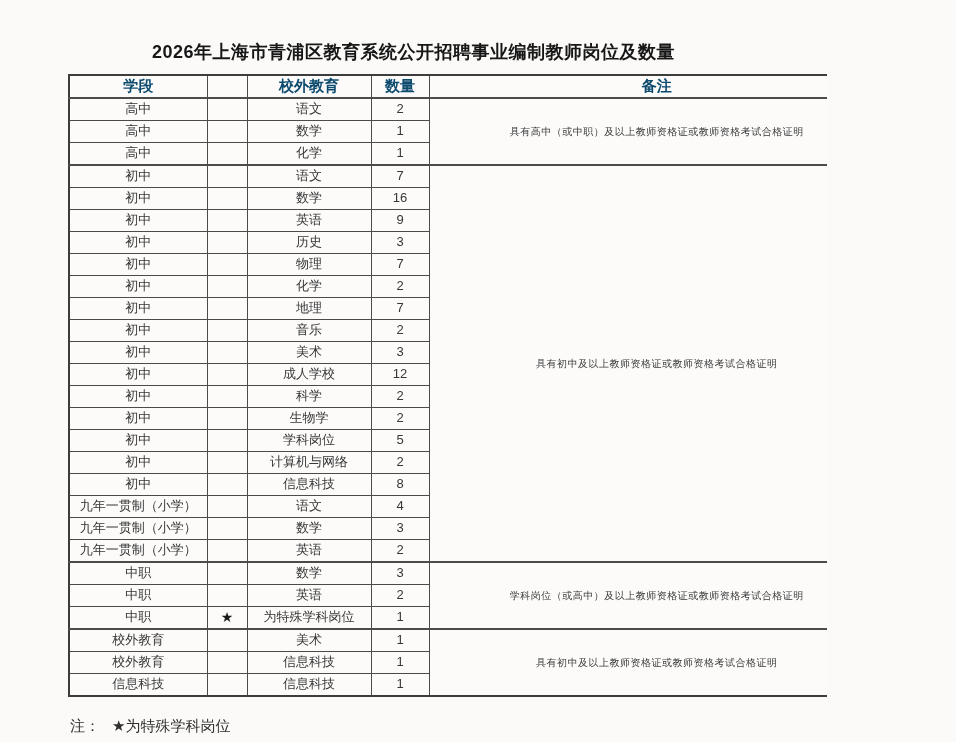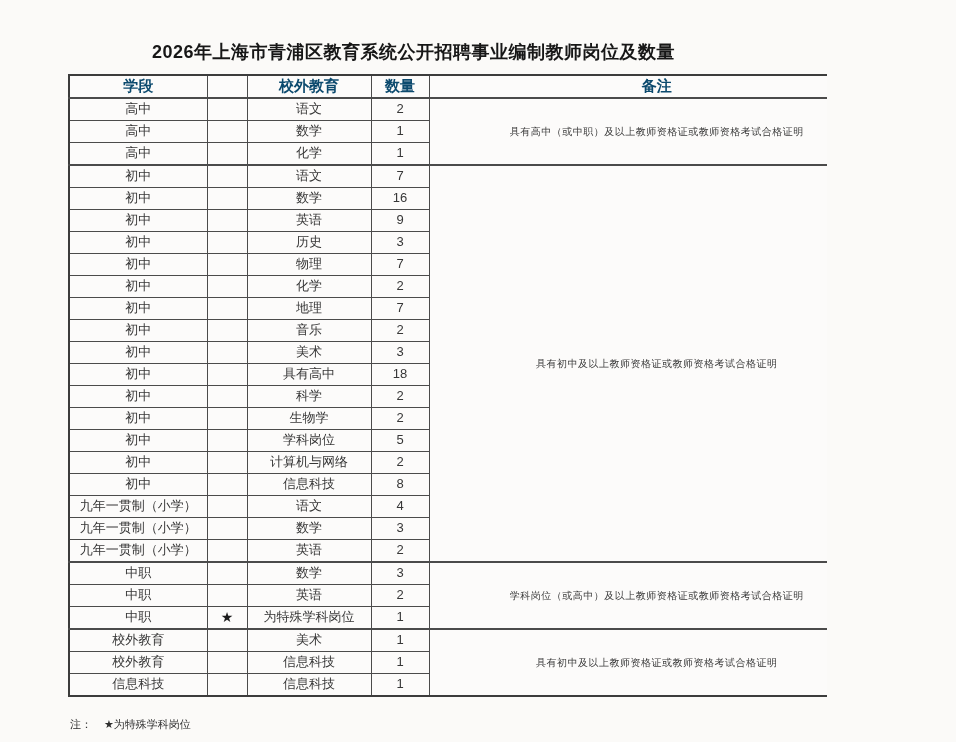--- a/index.html
+++ b/index.html
@@ -64,21 +64,21 @@
     font-size: 14px;
     color: #1b1b1b;
   }
   .positions-table td.remark {
     font-size: 10px;
     color: #3a3a3a;
     letter-spacing: 0.5px;
   }
   .footnote {
     margin: 20px 0 0 70px;
-    font-size: 11px;
+    font-size: 15px;
     color: #2f2f2f;
   }
   .footnote .footnote-text {
     margin-left: 12px;
   }
 </style>
 </head>
 <body>
 
 <div class="page">
@@ -173,22 +173,22 @@
         </tr>
         <tr>
           <td class="stage-cell">初中</td>
           <td class="star-cell"></td>
           <td class="subject-cell">美术</td>
           <td class="count-cell">3</td>
         </tr>
         <tr>
           <td class="stage-cell">初中</td>
           <td class="star-cell"></td>
-          <td class="subject-cell">具有高中</td>
-          <td class="count-cell">18</td>
+          <td class="subject-cell">成人学校</td>
+          <td class="count-cell">12</td>
         </tr>
         <tr>
           <td class="stage-cell">初中</td>
           <td class="star-cell"></td>
           <td class="subject-cell">科学</td>
           <td class="count-cell">2</td>
         </tr>
         <tr>
           <td class="stage-cell">初中</td>
           <td class="star-cell"></td>

